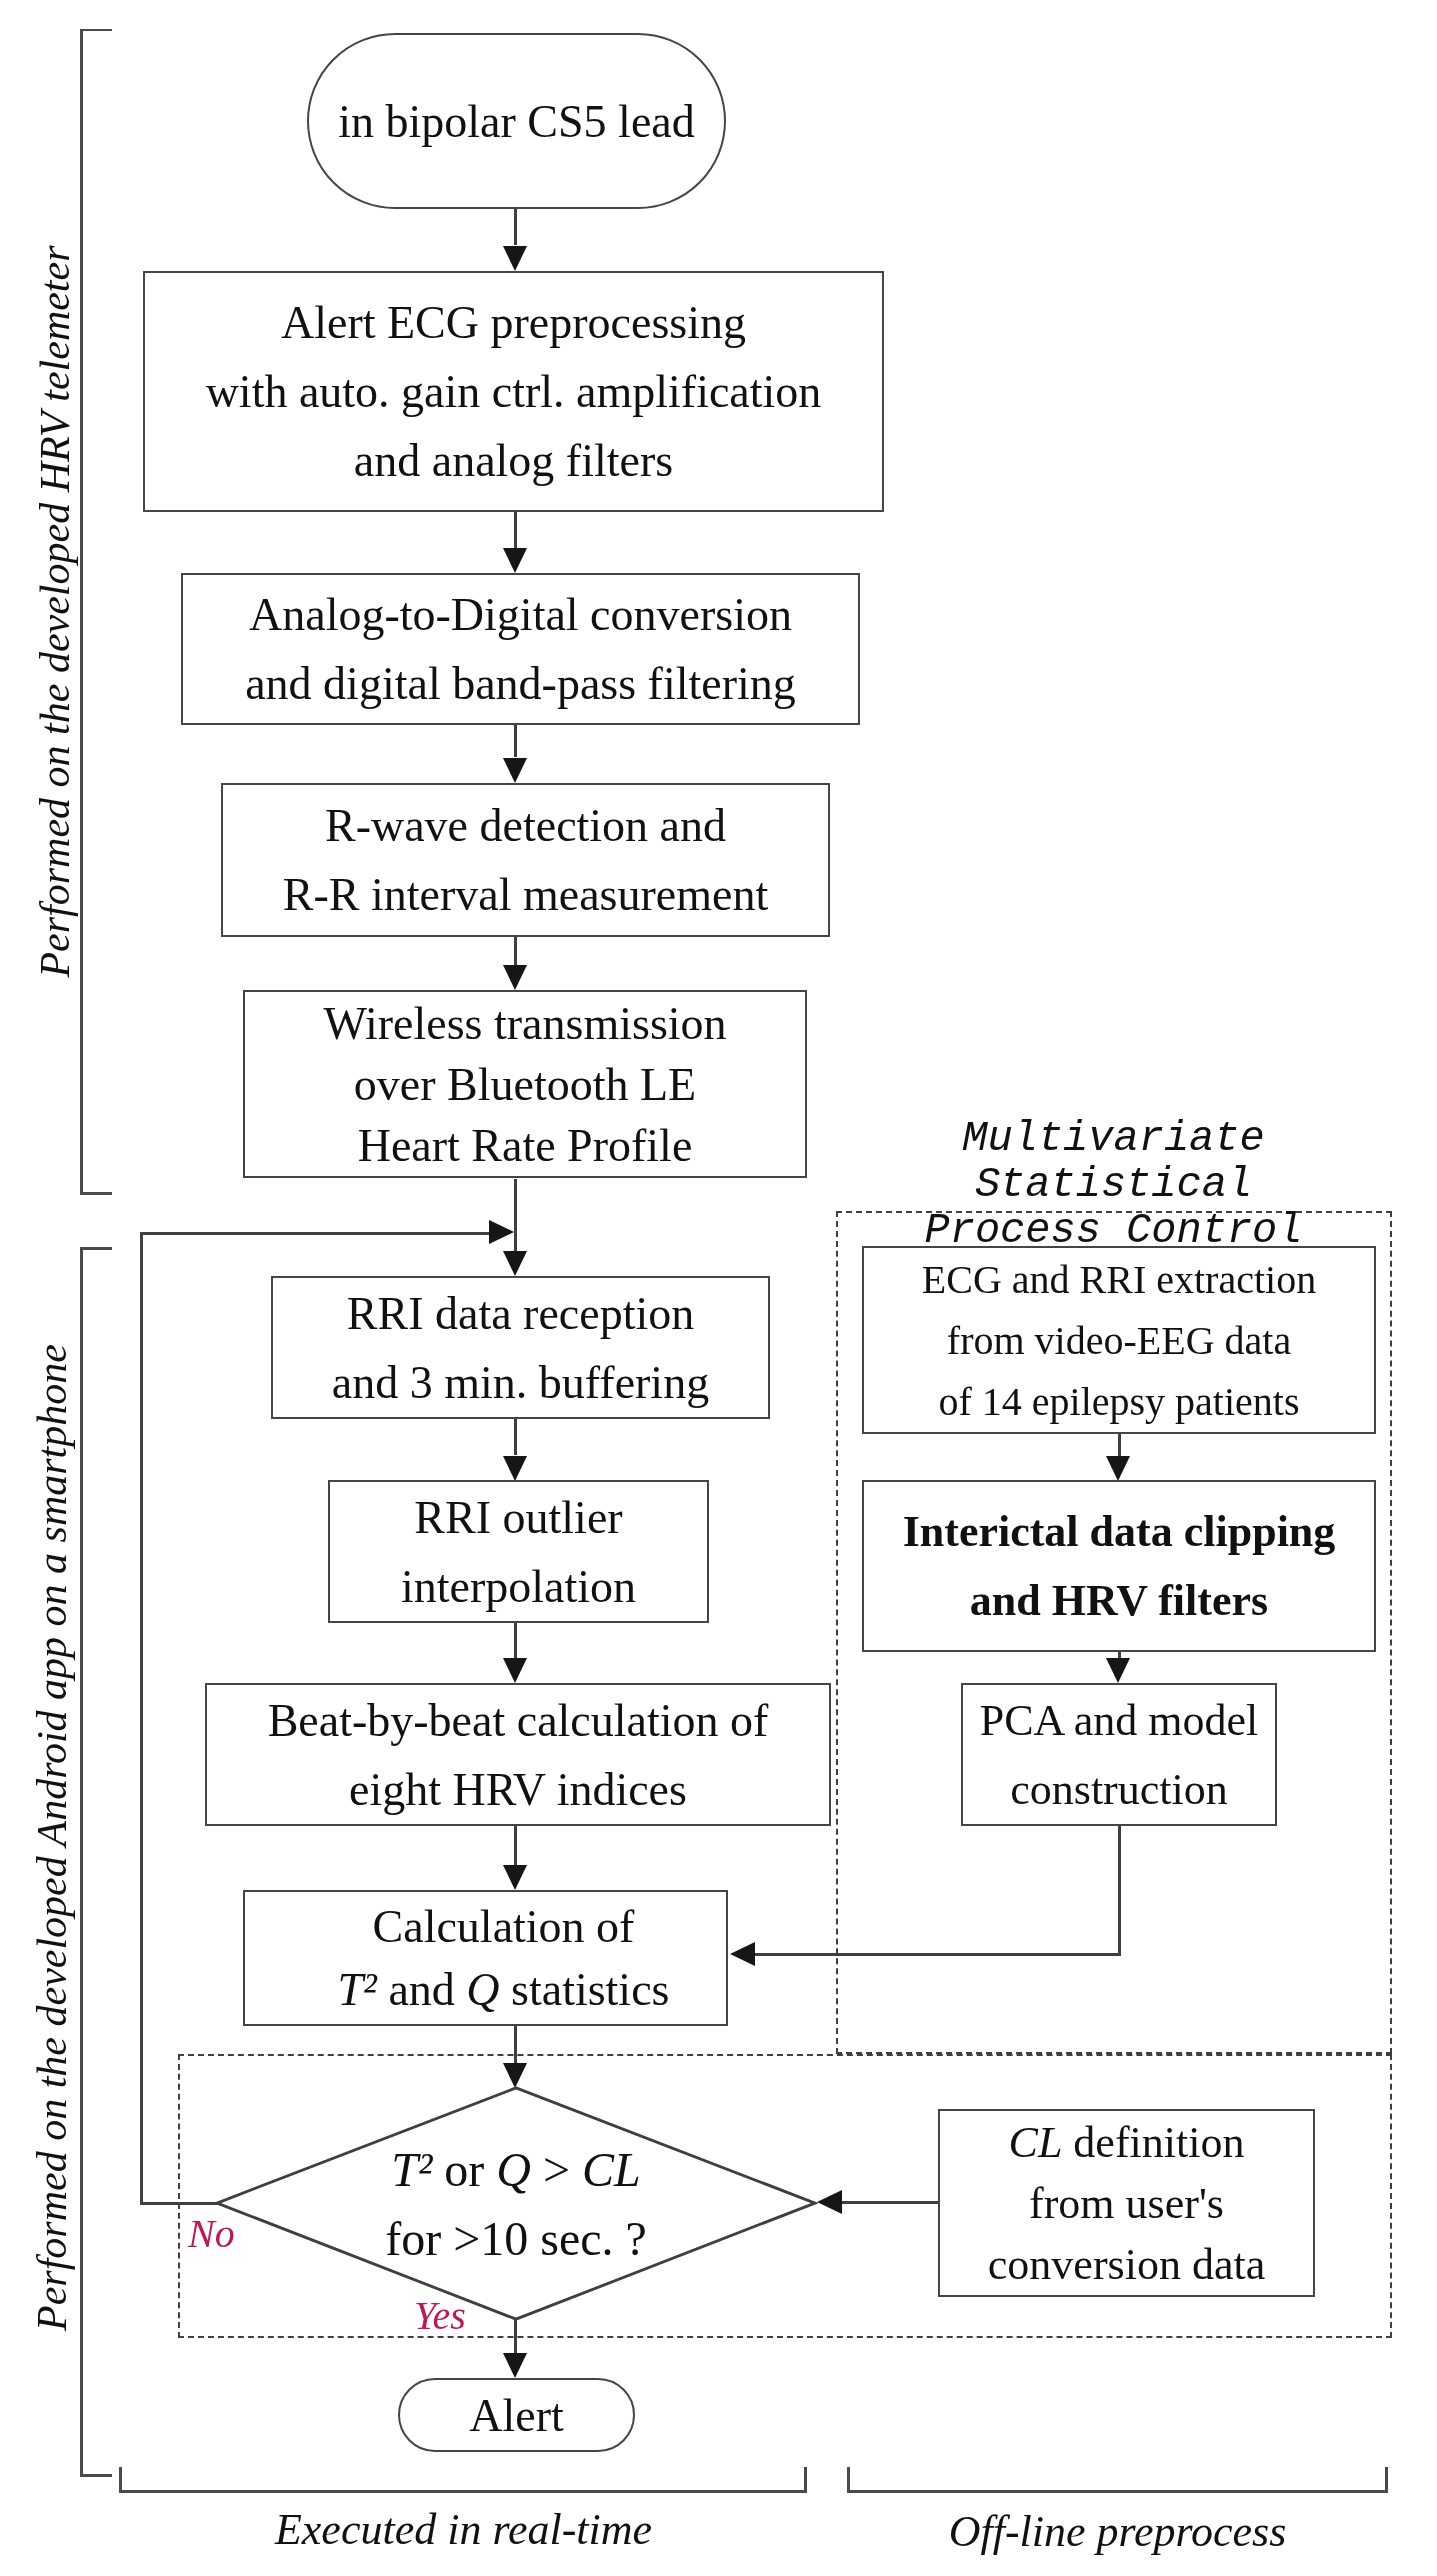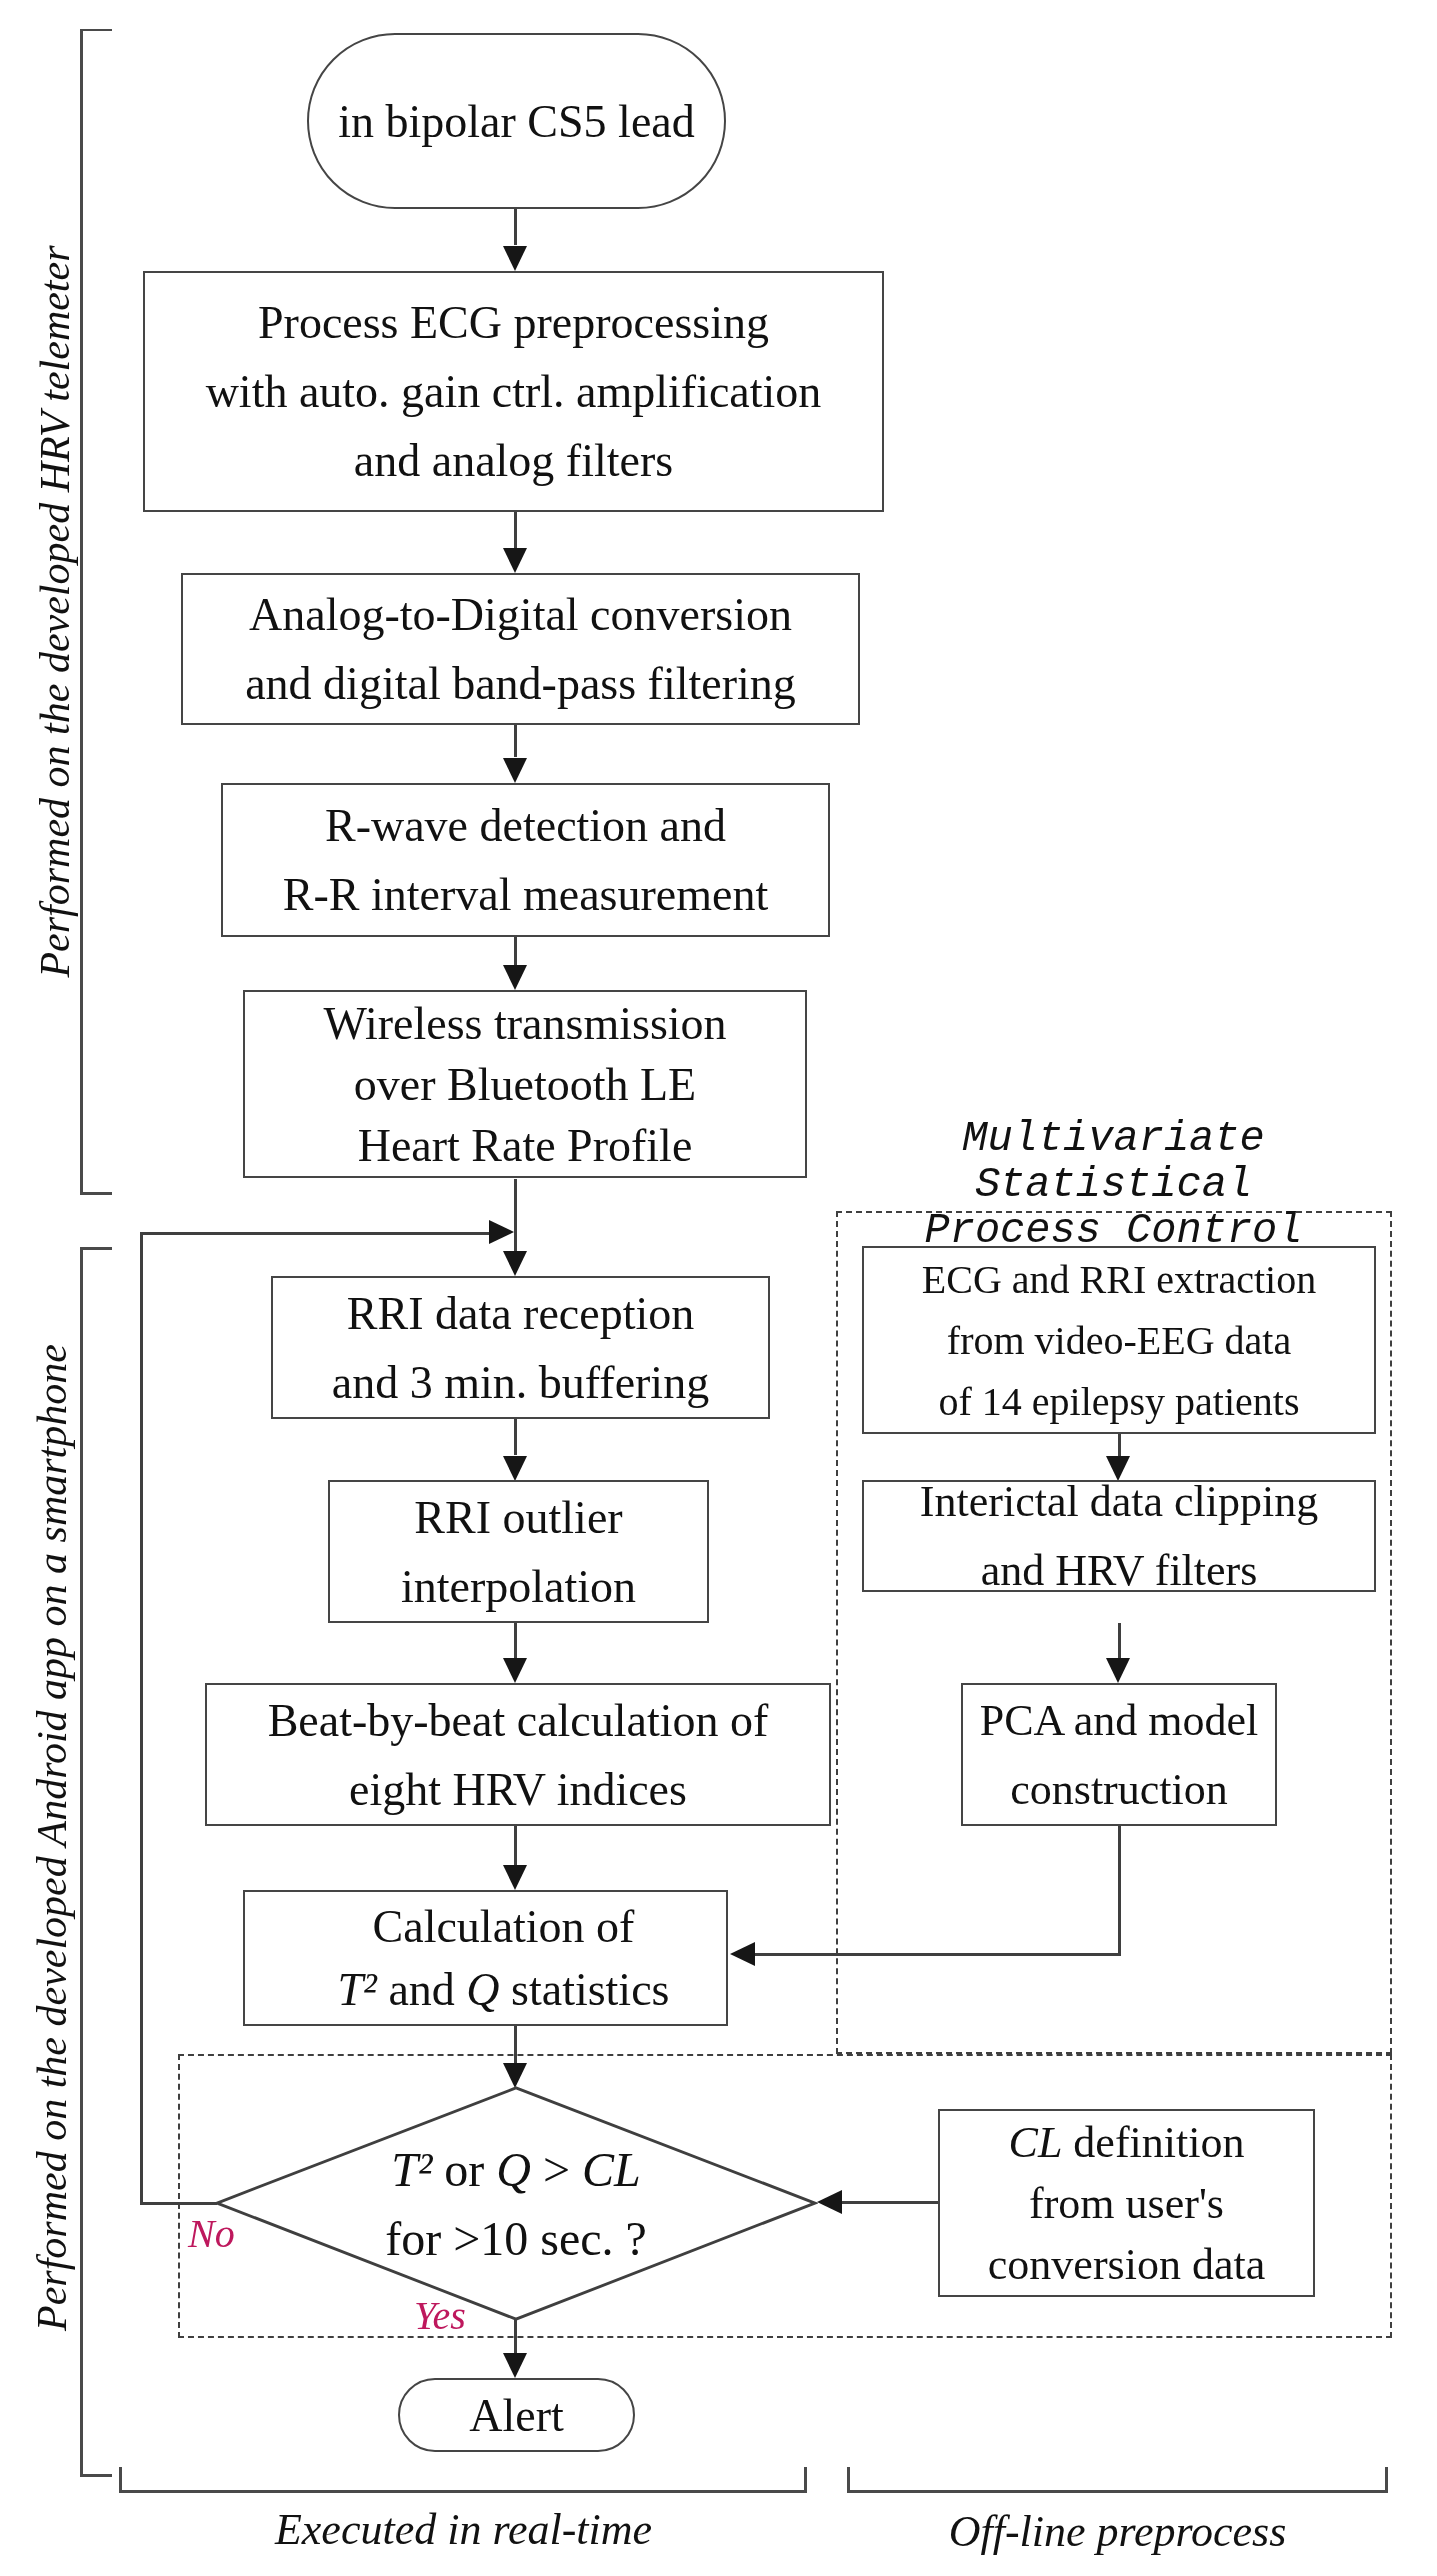--- a/index.html
+++ b/index.html
@@ -92,21 +92,21 @@
   <div class="mspc-title">
     <div>Multivariate Statistical</div>
     <div>Process Control</div>
   </div>
 
   <div class="box stadium" style="left:307px;top:33px;width:419px;height:176px;">
     <div>in bipolar CS5 lead</div>
   </div>
 
   <div class="box" style="left:143px;top:271px;width:741px;height:241px;">
-    <div>Process ECG preprocessing</div>
+    <div>Alert ECG preprocessing</div>
     <div>with auto. gain ctrl. amplification</div>
     <div>and analog filters</div>
   </div>
 
   <div class="box" style="left:181px;top:573px;width:679px;height:152px;">
     <div>Analog-to-Digital conversion</div>
     <div>and digital band-pass filtering</div>
   </div>
 
   <div class="box" style="left:221px;top:783px;width:609px;height:154px;">
@@ -139,21 +139,21 @@
     <div>Calculation of</div>
     <div><span class="it">T²</span><span> and </span><span class="it">Q</span><span> statistics</span></div>
   </div>
 
   <div class="box tight" style="left:862px;top:1226px;width:514px;height:188px;font-size:40px;margin-top:20px;">
     <div>ECG and RRI extraction</div>
     <div>from video-EEG data</div>
     <div>of 14 epilepsy patients</div>
   </div>
 
-  <div class="box" style="left:862px;top:1480px;width:514px;height:112px;font-size:44px;">
+  <div class="box" style="left:862px;top:1480px;width:514px;height:172px;font-size:44px;font-weight:bold;">
     <div>Interictal data clipping</div>
     <div>and HRV filters</div>
   </div>
 
   <div class="box" style="left:961px;top:1683px;width:316px;height:143px;font-size:44px;">
     <div>PCA and model</div>
     <div>construction</div>
   </div>
 
   <div class="box tight" style="left:938px;top:2109px;width:377px;height:188px;font-size:44px;">

